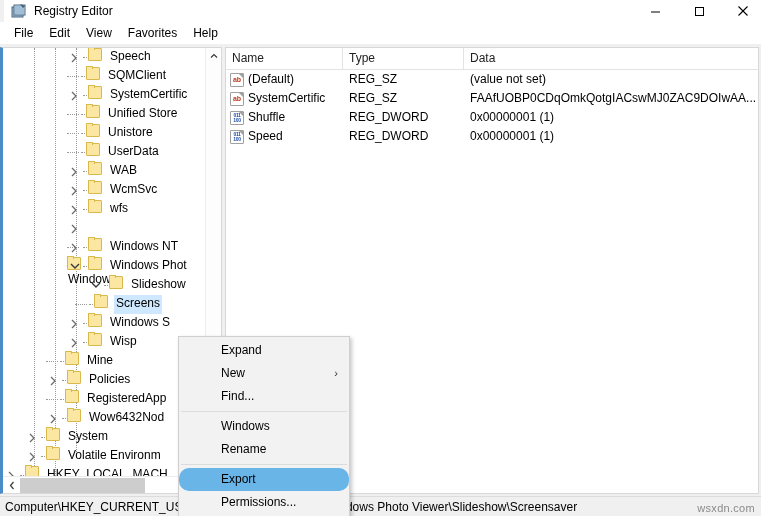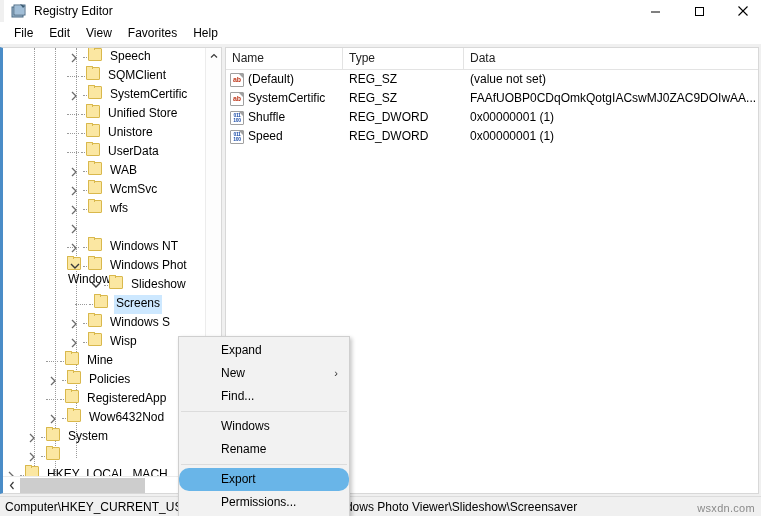--- a/index.html
+++ b/index.html
@@ -646,20 +646,21 @@
             <div class="tree-row" style="padding-left: 21px;">
               <div class="chev">
                 <svg width="8" height="10" viewBox="0 0 8 10">
                   <path d="M2 1 L6 5 L2 9" fill="none" stroke="#6b6b6b" stroke-width="1.3"></path>
                 </svg>
               </div>
               <div class="dots" style="width: 5px;"></div>
               <div class="folder">
                 <div class="fi"></div>
               </div>
+              <div class="tree-label">Volatile Environm</div>
             </div>
             <div class="tree-row" style="padding-left: 0px;">
               <div class="chev">
                 <svg width="8" height="10" viewBox="0 0 8 10">
                   <path d="M2 1 L6 5 L2 9" fill="none" stroke="#6b6b6b" stroke-width="1.3"></path>
                 </svg>
               </div>
               <div class="dots" style="width: 5px;"></div>
               <div class="folder">
                 <div class="fi"></div>

